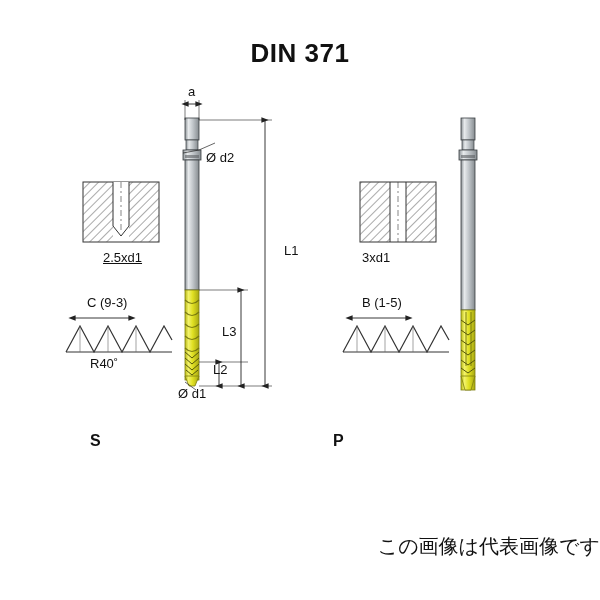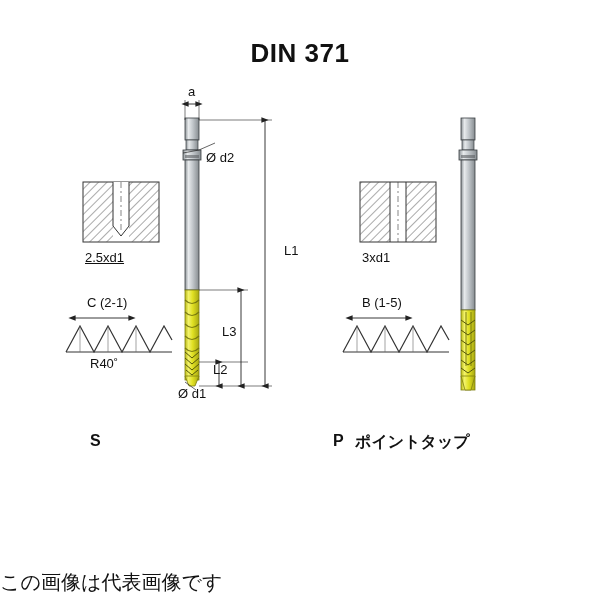--- a/index.html
+++ b/index.html
@@ -41,24 +41,23 @@
     position: absolute;
     font-size: 16px;
     font-weight: bold;
     white-space: nowrap;
     color: #111;
   }
   .footer {
     position: absolute;
     left: 0;
     width: 600px;
-    text-align: left;
+    text-align: right;
     font-size: 20px;
     color: #111;
-    margin-top: 36px;
   }
   .footer.l1 { top: 533px; }
   .footer.l2 { top: 563px; }
   svg.fig {
     position: absolute;
     left: 0;
     top: 0;
     width: 600px;
     height: 600px;
   }
@@ -216,26 +215,25 @@
     </g>
   </svg>
 
   <div class="label" style="left:188px; top:84px;">a</div>
   <div class="label" style="left:206px; top:150px;">Ø d2</div>
   <div class="label" style="left:178px; top:386px;">Ø d1</div>
   <div class="label" style="left:243px; top:243px;margin-left:41px;">L1</div>
   <div class="label" style="left:222px; top:324px;">L3</div>
   <div class="label" style="left:201px; top:362px;margin-left:12px;">L2</div>
 
-  <div class="label" style="left:85px; top:250px;text-decoration:underline;">2.5xd1</div>
-  <div class="label" style="left:87px; top:295px;">C (2-1)</div>
+  <div class="label" style="left:103px; top:250px;text-decoration:underline;">2.5xd1</div>
+  <div class="label" style="left:87px; top:295px;">C (9-3)</div>
   <div class="label" style="left:90px; top:356px;">R40˚</div>
 
   <div class="label" style="left:362px; top:250px;">3xd1</div>
   <div class="label" style="left:362px; top:295px;">B (1-5)</div>
 
   <div class="caption" style="left:90px; top:432px;">S</div>
   <div class="caption" style="left:333px; top:432px;">P</div>
-  <div class="caption" style="left:355px; top:432px;">ポイントタップ</div>
 
   <div class="footer l1">この画像は代表画像です</div>
 
 </div>
 
 </body></html>

